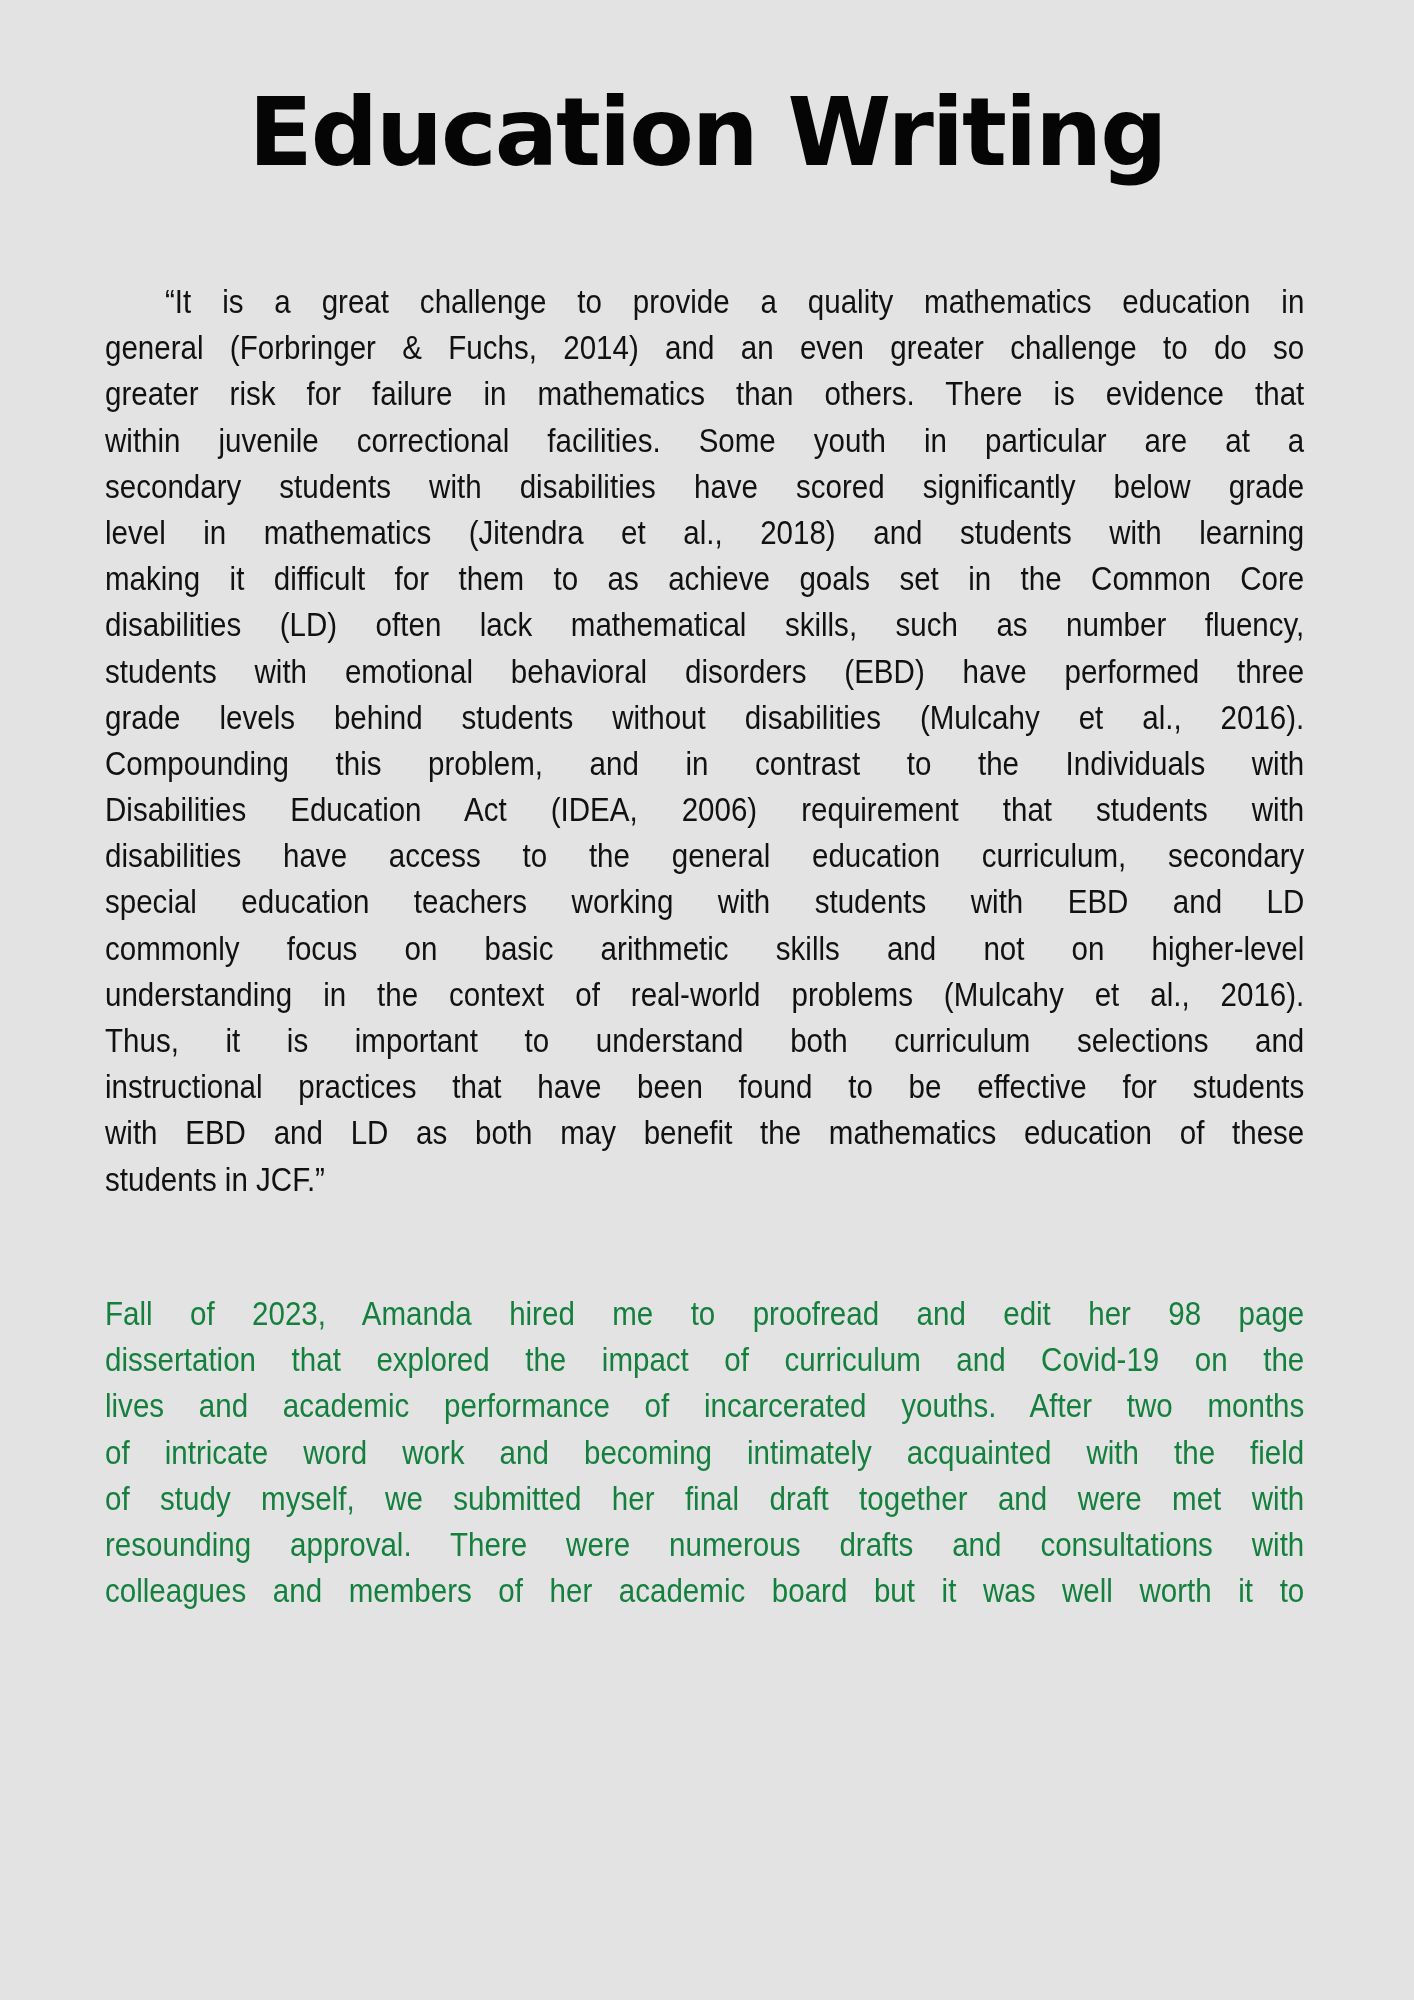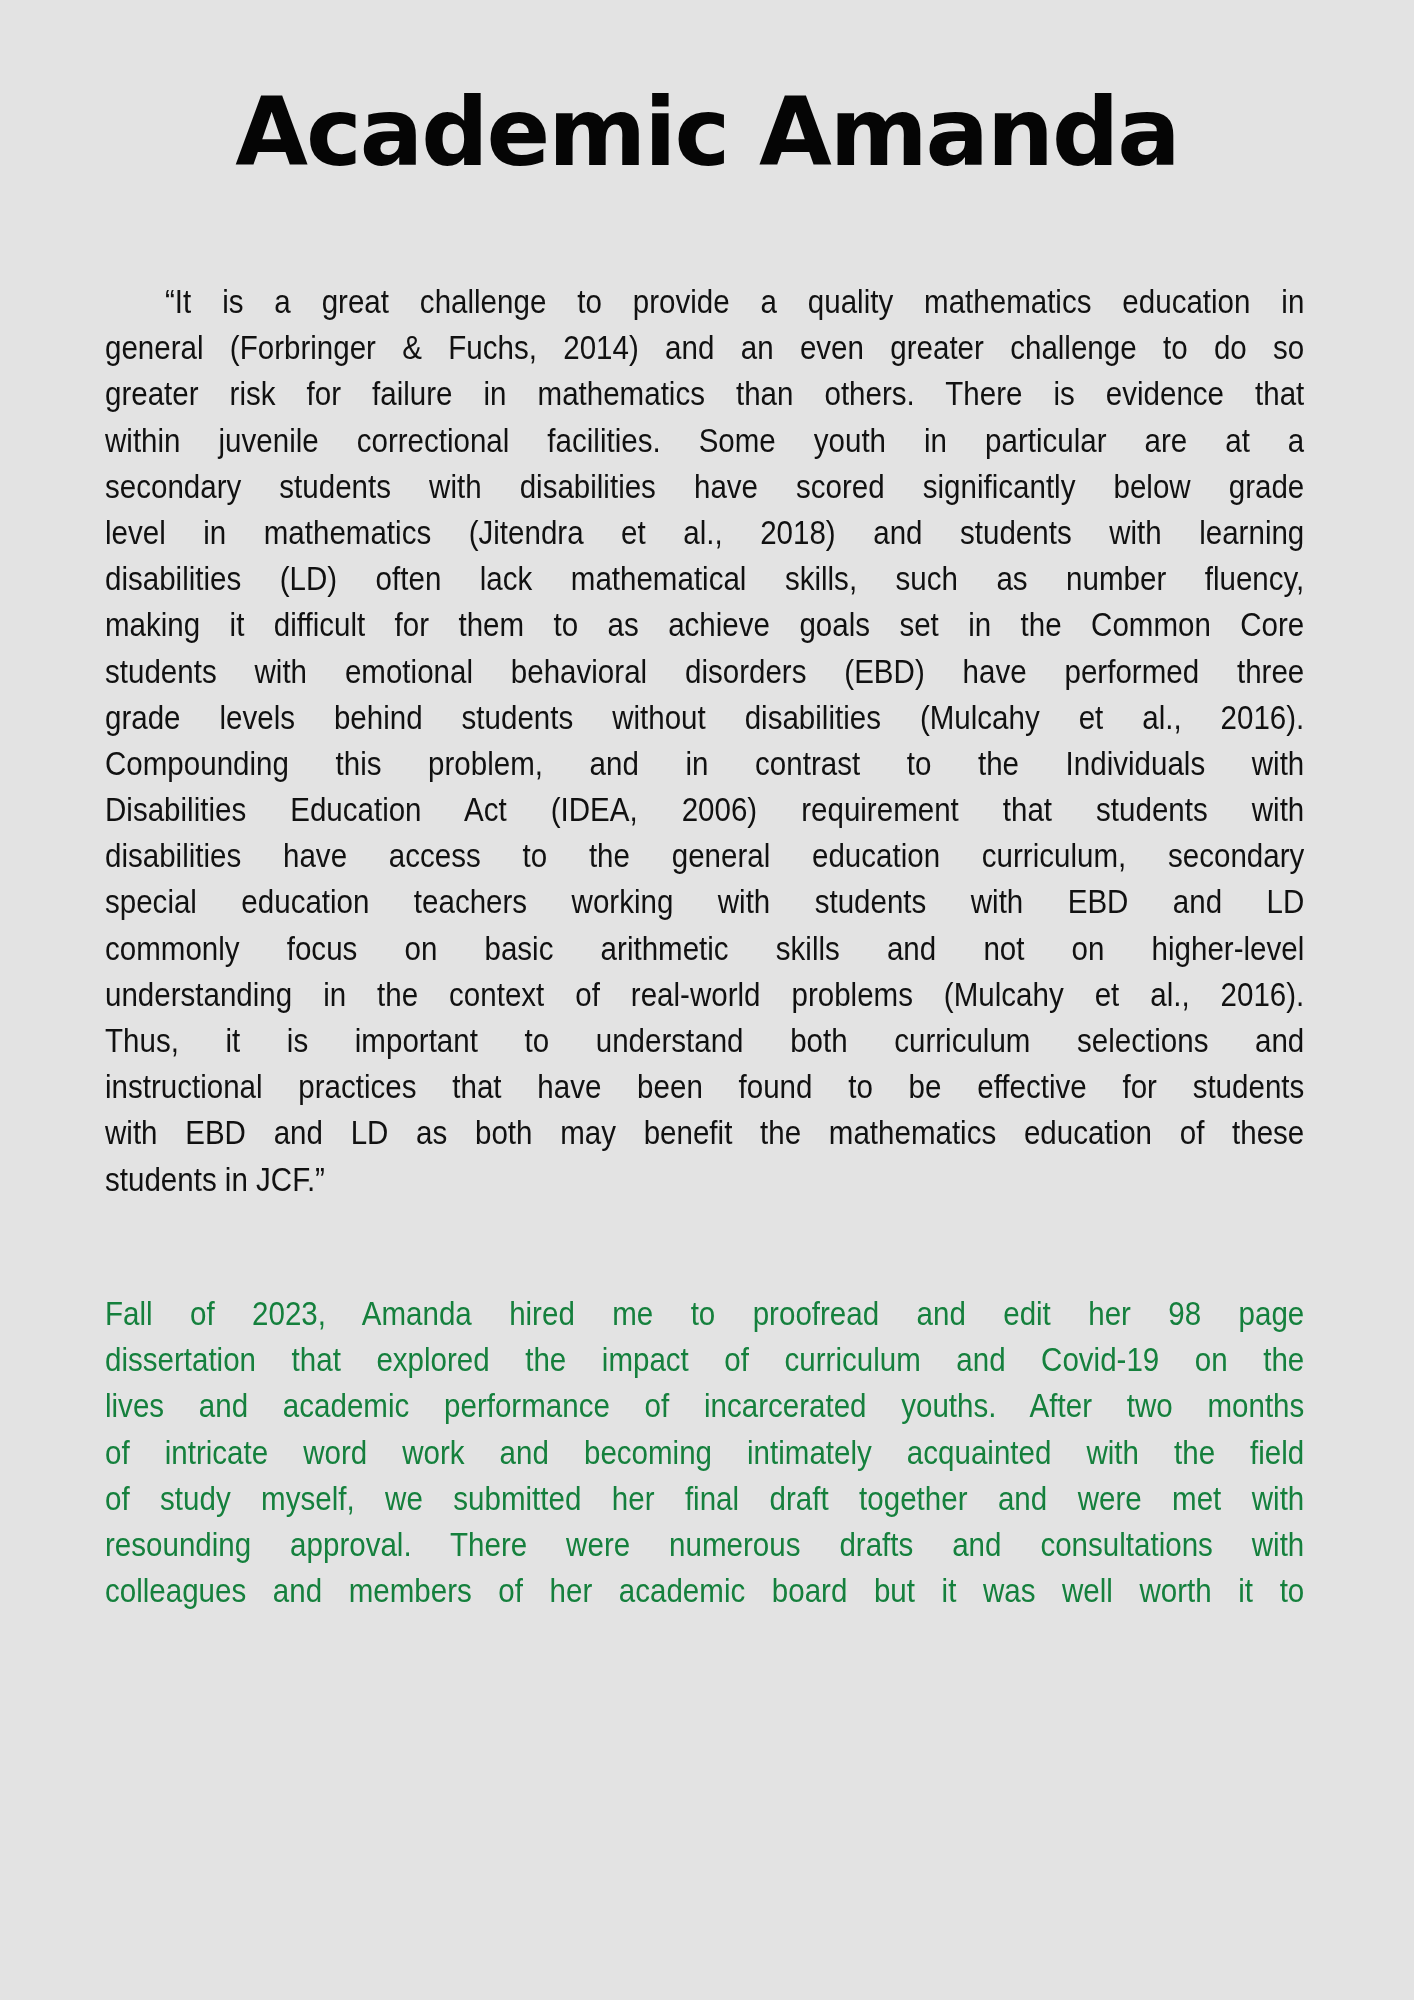--- a/index.html
+++ b/index.html
@@ -62,31 +62,31 @@
     margin-left: 60px;
     width: 1273px;
   }
   .line.last .inner {
     text-align-last: left;
   }
 </style>
 </head>
 <body style="background: rgb(227, 227, 227);">
 
-<h1 class="title">Academic Amanda</h1>
+<h1 class="title">Education Writing</h1>
 
 <div class="para para1" style="color: rgb(17, 17, 17); margin-top: 36px;">
   <span class="line indent"><span class="inner">“It is a great challenge to provide a quality mathematics education in</span></span>
   <span class="line"><span class="inner">general (Forbringer &amp; Fuchs, 2014) and an even greater challenge to do so</span></span>
   <span class="line"><span class="inner">greater risk for failure in mathematics than others. There is evidence that</span></span>
   <span class="line"><span class="inner">within juvenile correctional facilities. Some youth in particular are at a</span></span>
   <span class="line"><span class="inner">secondary students with disabilities have scored significantly below grade</span></span>
   <span class="line"><span class="inner">level in mathematics (Jitendra et al., 2018) and students with learning</span></span>
+  <span class="line"><span class="inner">making it difficult for them to as achieve goals set in the Common Core</span></span>
   <span class="line"><span class="inner">disabilities (LD) often lack mathematical skills, such as number fluency,</span></span>
-  <span class="line"><span class="inner">making it difficult for them to as achieve goals set in the Common Core</span></span>
   <span class="line"><span class="inner">students with emotional behavioral disorders (EBD) have performed three</span></span>
   <span class="line"><span class="inner">grade levels behind students without disabilities (Mulcahy et al., 2016).</span></span>
   <span class="line"><span class="inner">Compounding this problem, and in contrast to the Individuals with</span></span>
   <span class="line"><span class="inner">Disabilities Education Act (IDEA, 2006) requirement that students with</span></span>
   <span class="line"><span class="inner">disabilities have access to the general education curriculum, secondary</span></span>
   <span class="line"><span class="inner">special education teachers working with students with EBD and LD</span></span>
   <span class="line"><span class="inner">commonly focus on basic arithmetic skills and not on higher-level</span></span>
   <span class="line"><span class="inner">understanding in the context of real-world problems (Mulcahy et al., 2016).</span></span>
   <span class="line"><span class="inner">Thus, it is important to understand both curriculum selections and</span></span>
   <span class="line"><span class="inner">instructional practices that have been found to be effective for students</span></span>

